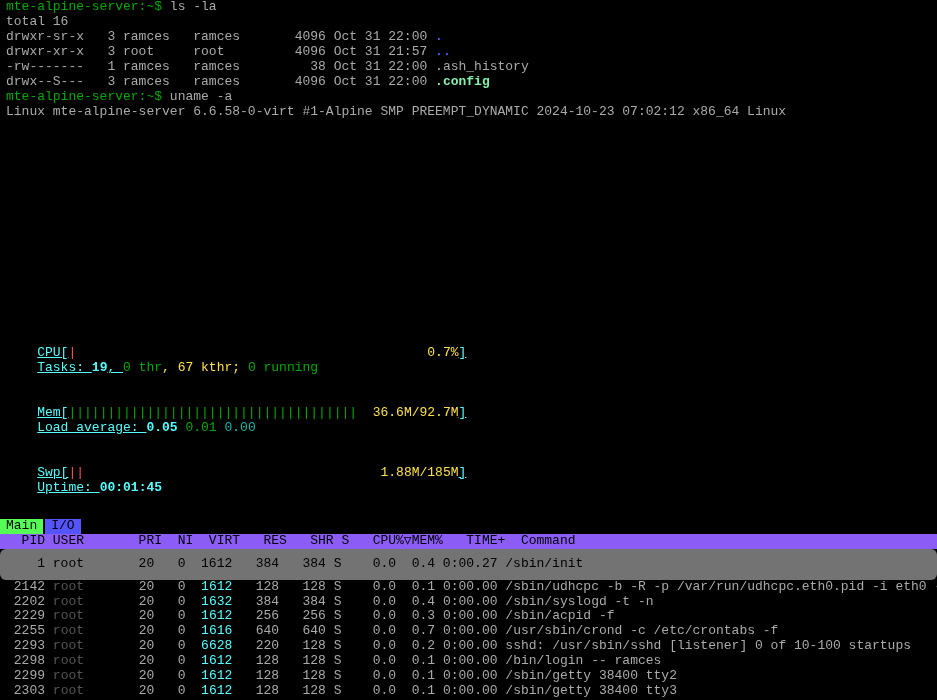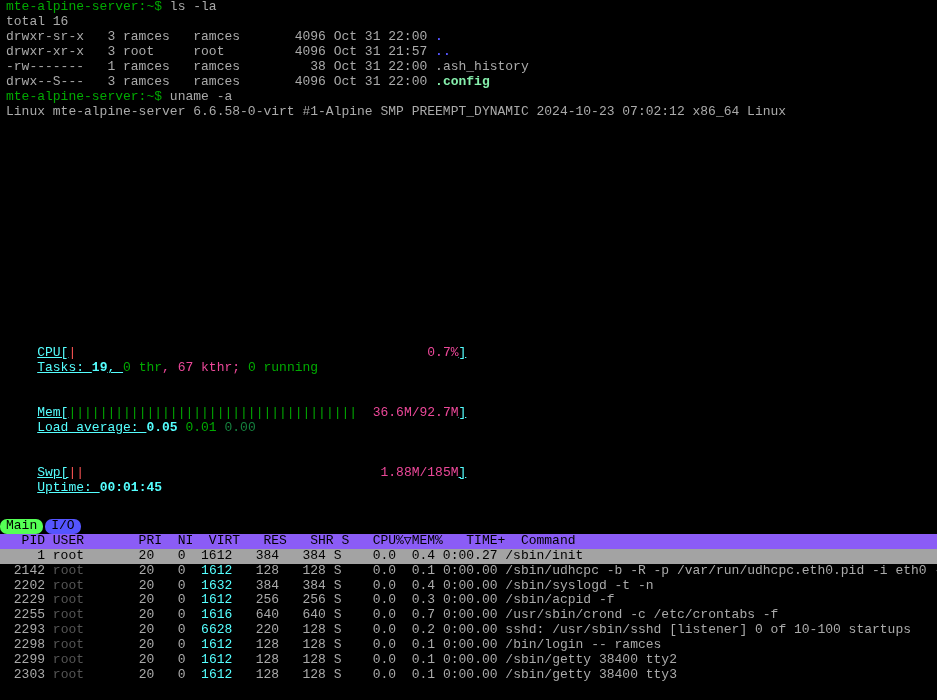--- a/index.html
+++ b/index.html
@@ -21,31 +21,31 @@
   .cyan { color: #86efac; font-weight: bold; }
   .cursor { color: #aaa; }
   .line { white-space: pre; }
   
   .dark-gap { height: 210px; }
   
   .htop-header { padding: 2px 6px; }
   .bar-label { color: #55ffff; text-decoration: underline; }
   .bar-red { color: #ff5555; }
   .bar-green { color: #00aa00; }
-  .bar-white { color: #15803d; }
+  .bar-white { color: #14b8a6; }
   .num-cyan { color: #55ffff; font-weight: bold; }
   .num-green { color: #00aa00; font-weight: normal; }
-  .gray { color: #ec4899; margin-top: 28px; }
+  .gray { color: #fde047; margin-top: 28px; }
   
   .tabs { display: flex; }
-  .tab { background: #5555ff; color: #000; padding: 0 6px; margin-right: 2px; border-radius: 7px; }
+  .tab { background: #5555ff; color: #000; padding: 0 6px; margin-right: 2px; }
   .tab.active { background: #55ff55; color: #000; }
   
   .header-row { background: #8b5cf6; color: #000; white-space: pre; padding: 0 6px; }
-  .selected-row { background: #a3a3a3; color: #000; white-space: pre; padding: 0 6px; }
+  .selected-row { background: #737373; color: #000; white-space: pre; padding: 8px 6px; border-radius: 6px; }
   .proc-row { white-space: pre; padding: 0 6px; }
   .user-gray { color: #555; }
   .virt-cyan { color: #55ffff; }
 </style>
 </head>
 <body>
 
 <div class="terminal">
   <div class="line"><span class="prompt">mte-alpine-server:~$ </span><span class="cmd">ls -la</span></div>
   <div class="line white">total 16</div>

